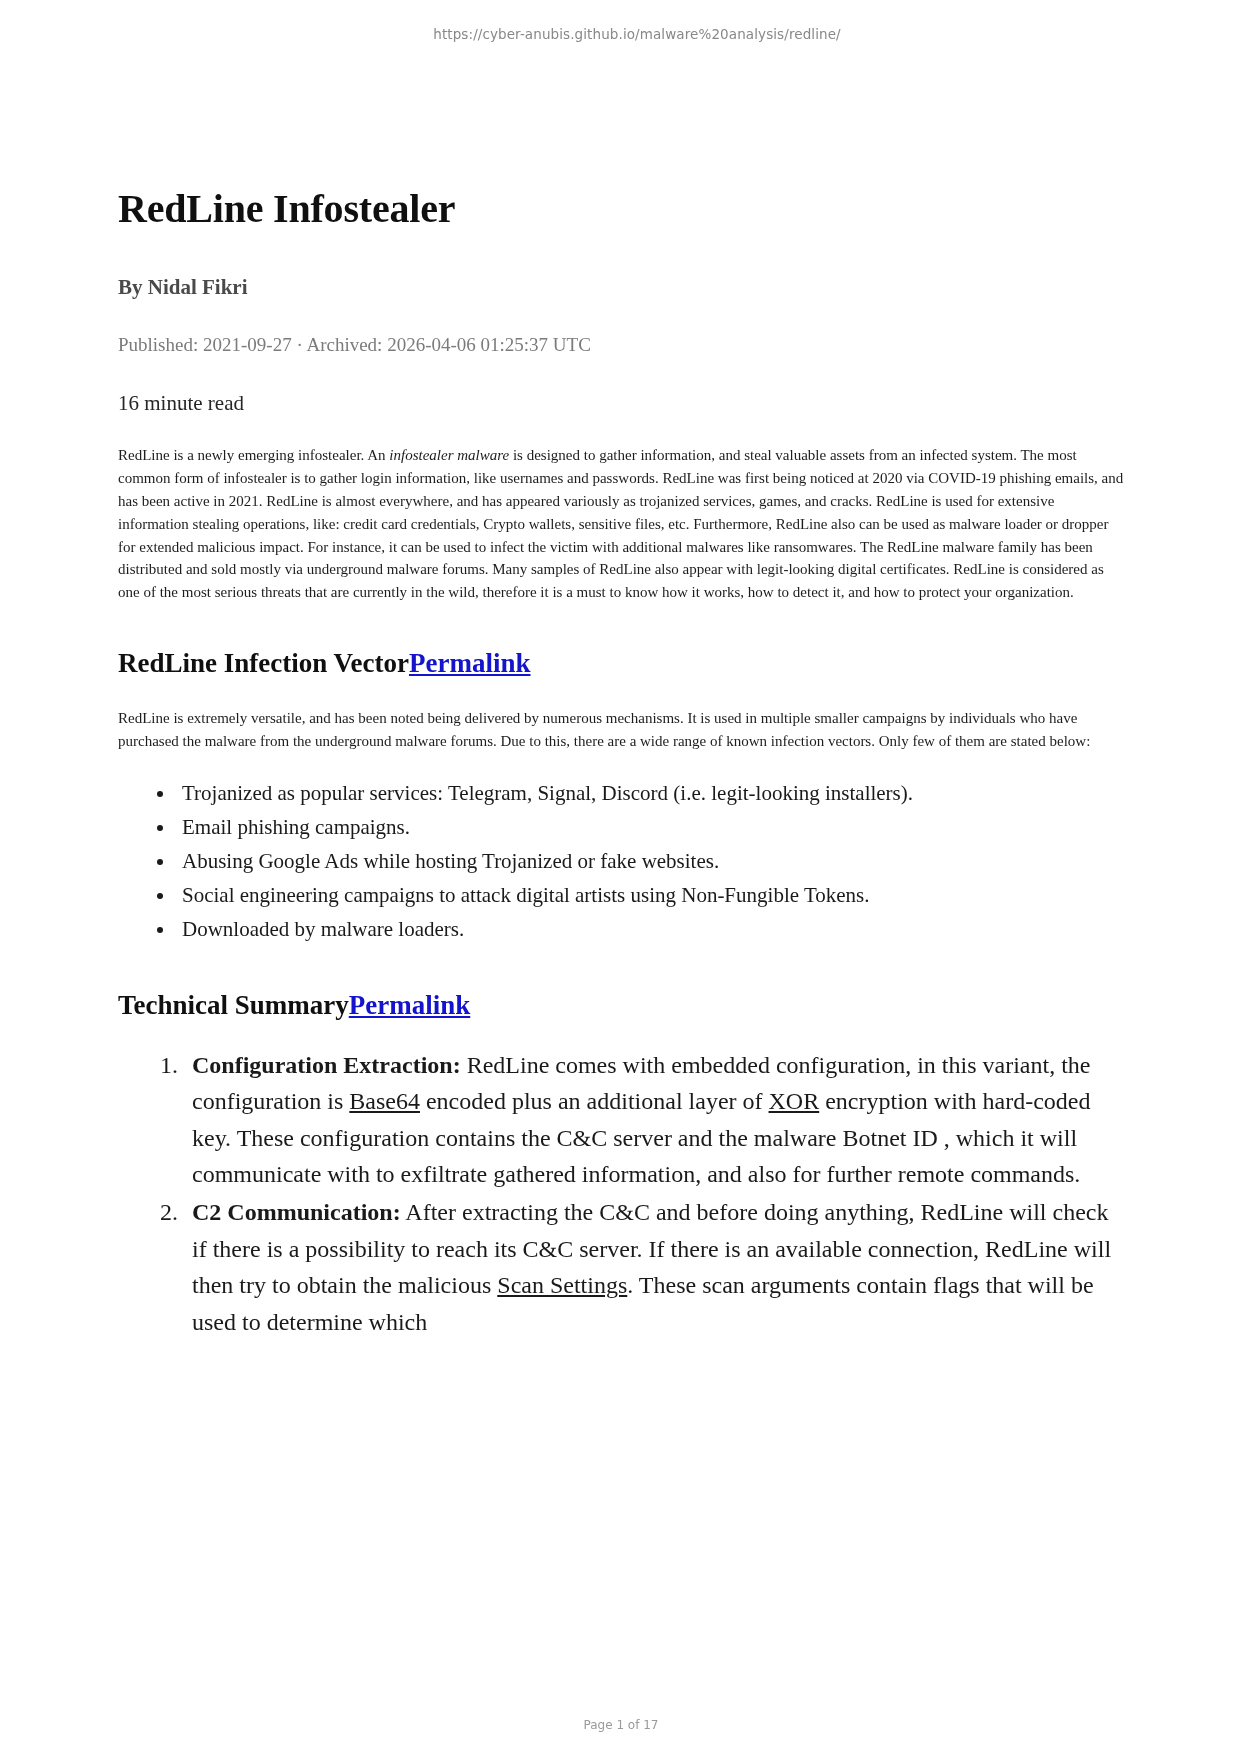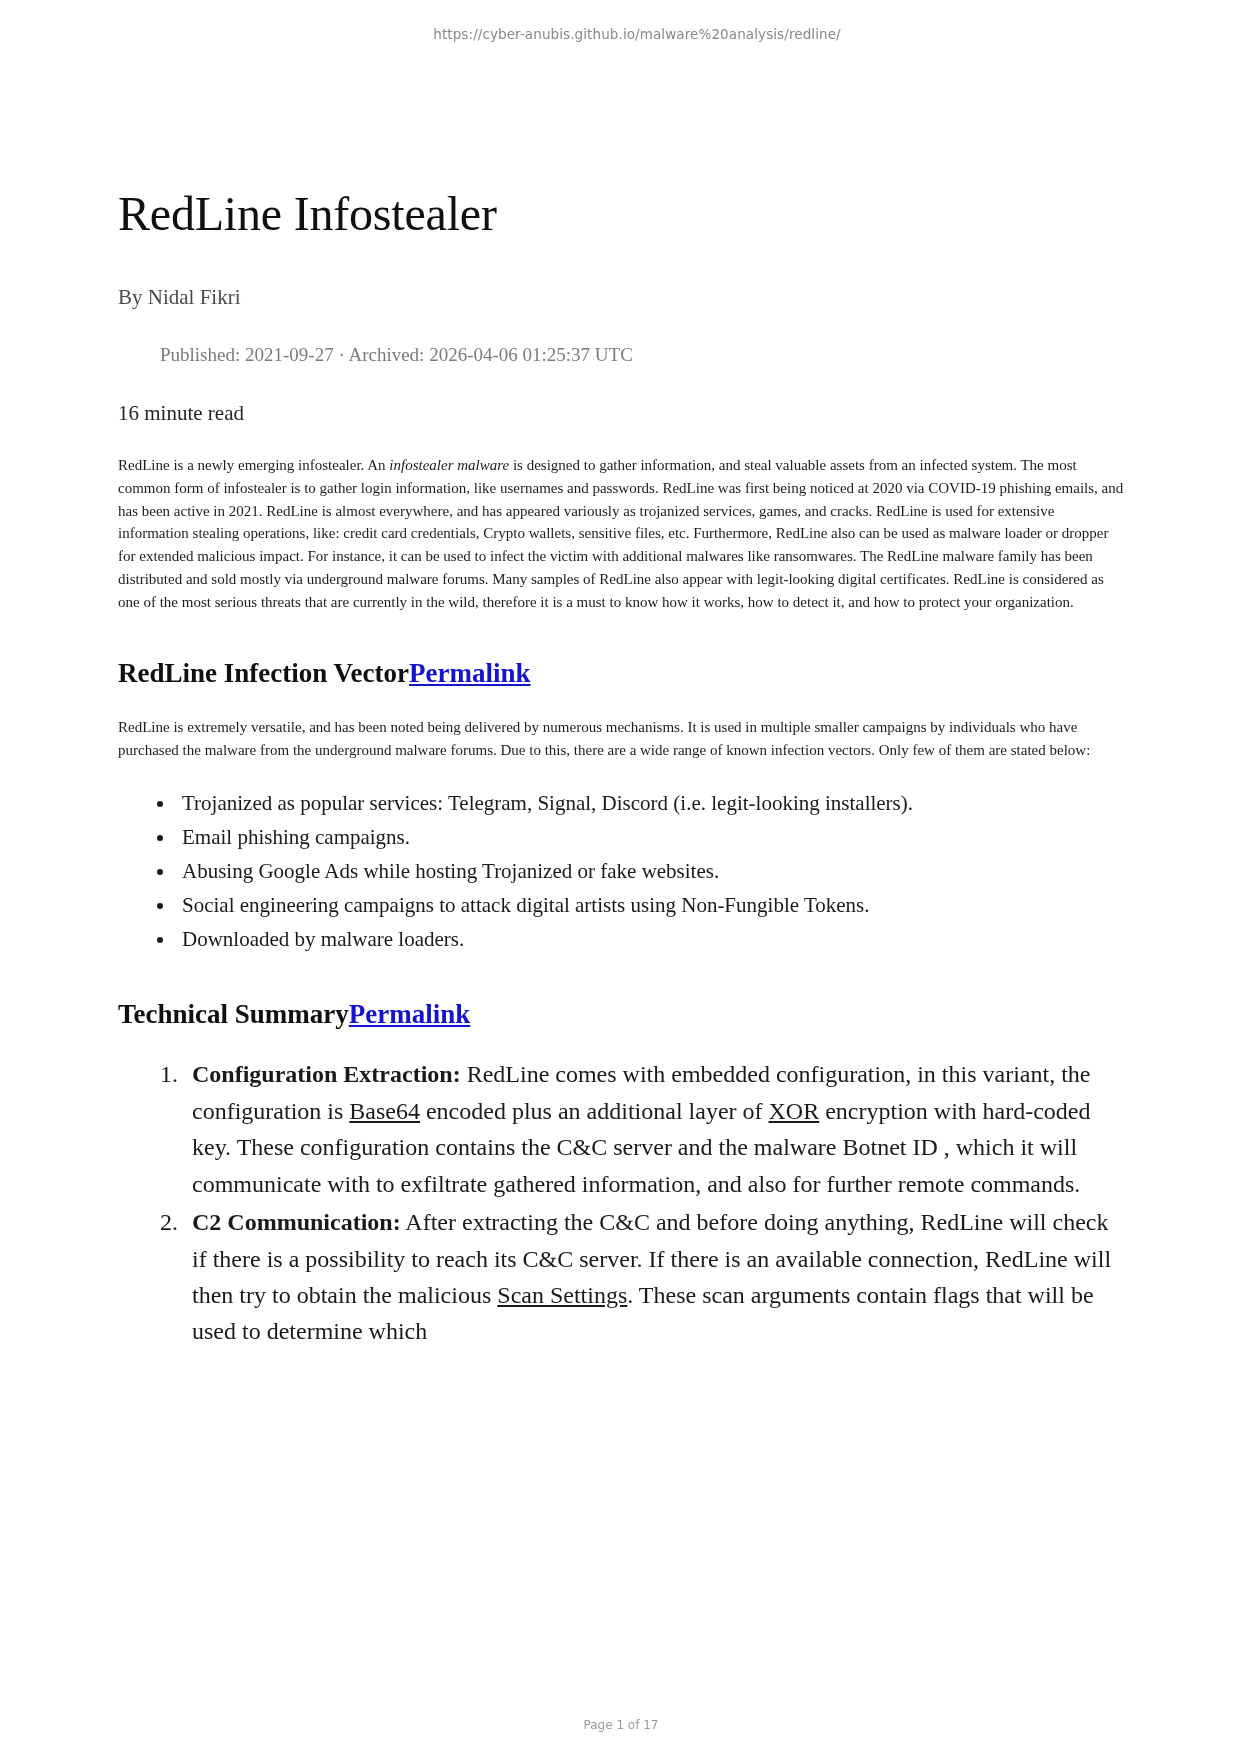--- a/index.html
+++ b/index.html
@@ -43,39 +43,39 @@
     font-size: 12px;
     color: #9a9a9a;
   }
   .content {
     position: absolute;
     left: 118px;
     top: 185px;
     width: 1008px;
   }
   h1.doc-title {
-    font-size: 48px;
-    font-weight: normal;
+    font-size: 40px;
+    font-weight: bold;
     letter-spacing: -0.2px;
     margin: 0 0 0 0;
     line-height: 1.2;
     color: #101010;
   }
   .byline {
     font-size: 21px;
     color: #4a4a4a;
     margin-top: 40px;
     line-height: 1.4;
+    font-weight: bold;
   }
   .pubinfo {
     font-size: 19px;
     color: #7b7b7b;
     margin-top: 30px;
     line-height: 1.4;
-    margin-left: 42px;
   }
   .readtime {
     font-size: 21px;
     color: #262626;
     margin-top: 30px;
     line-height: 1.4;
   }
   h2.section {
     font-size: 27px;
     font-weight: bold;

